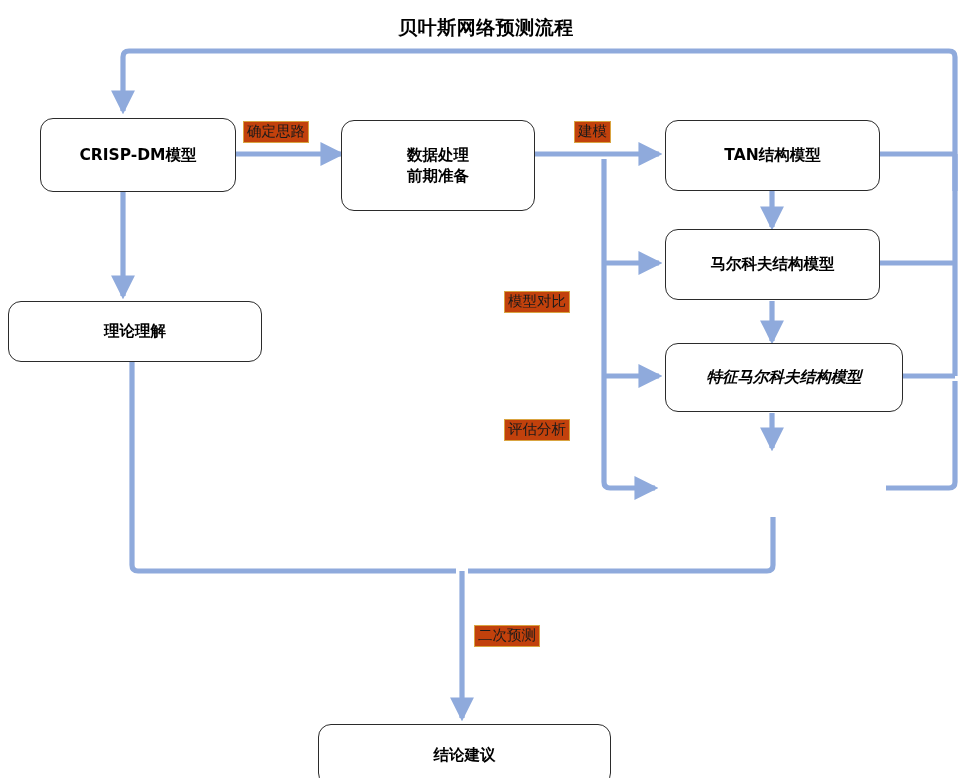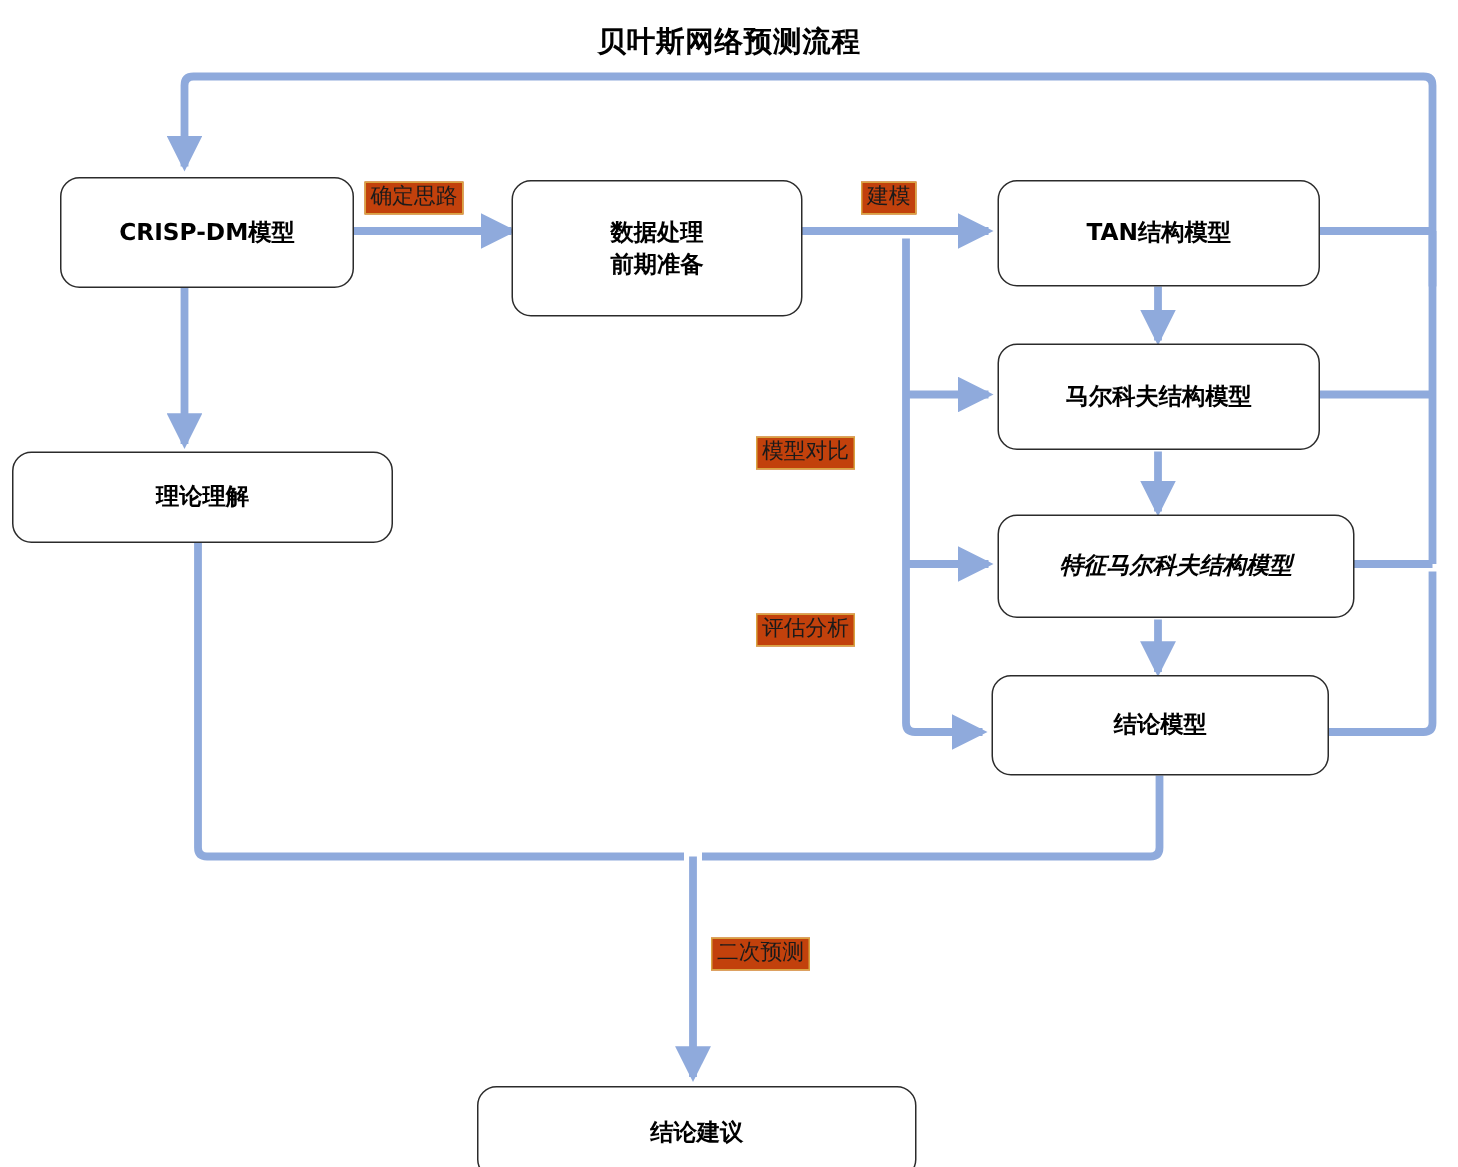--- a/index.html
+++ b/index.html
@@ -141,31 +141,28 @@
   </div>
 
   <div class="node" style="left:665px; top:216px; width:215px; height:71px;">
     <span>马尔科夫结构模型</span>
   </div>
 
   <div class="node" style="left:665px; top:330px; width:238px; height:69px;font-style:italic;">
     <span>特征马尔科夫结构模型</span>
   </div>
 
-  <div class="node" style="left:661px; top:437px; width:225px; height:67px;">
-    <span>结论模型</span>
-  </div>
 
   <div class="node" style="left:318px; top:711px; width:293px; height:62px;">
     <span>结论建议</span>
   </div>
 
   <div class="edge-label" style="left:243px; top:108px;">确定思路</div>
 
   <div class="edge-label" style="left:574px; top:108px;">建模</div>
 
   <div class="edge-label" style="left:504px; top:278px;text-align:right;">模型对比</div>
 
-  <div class="edge-label" style="left:504px; top:396px;">评估分析</div>
+  <div class="edge-label" style="left:504px; top:406px;">评估分析</div>
 
   <div class="edge-label" style="left:474px; top:612px;">二次预测</div>
 
 </div>
 
 </body></html>

